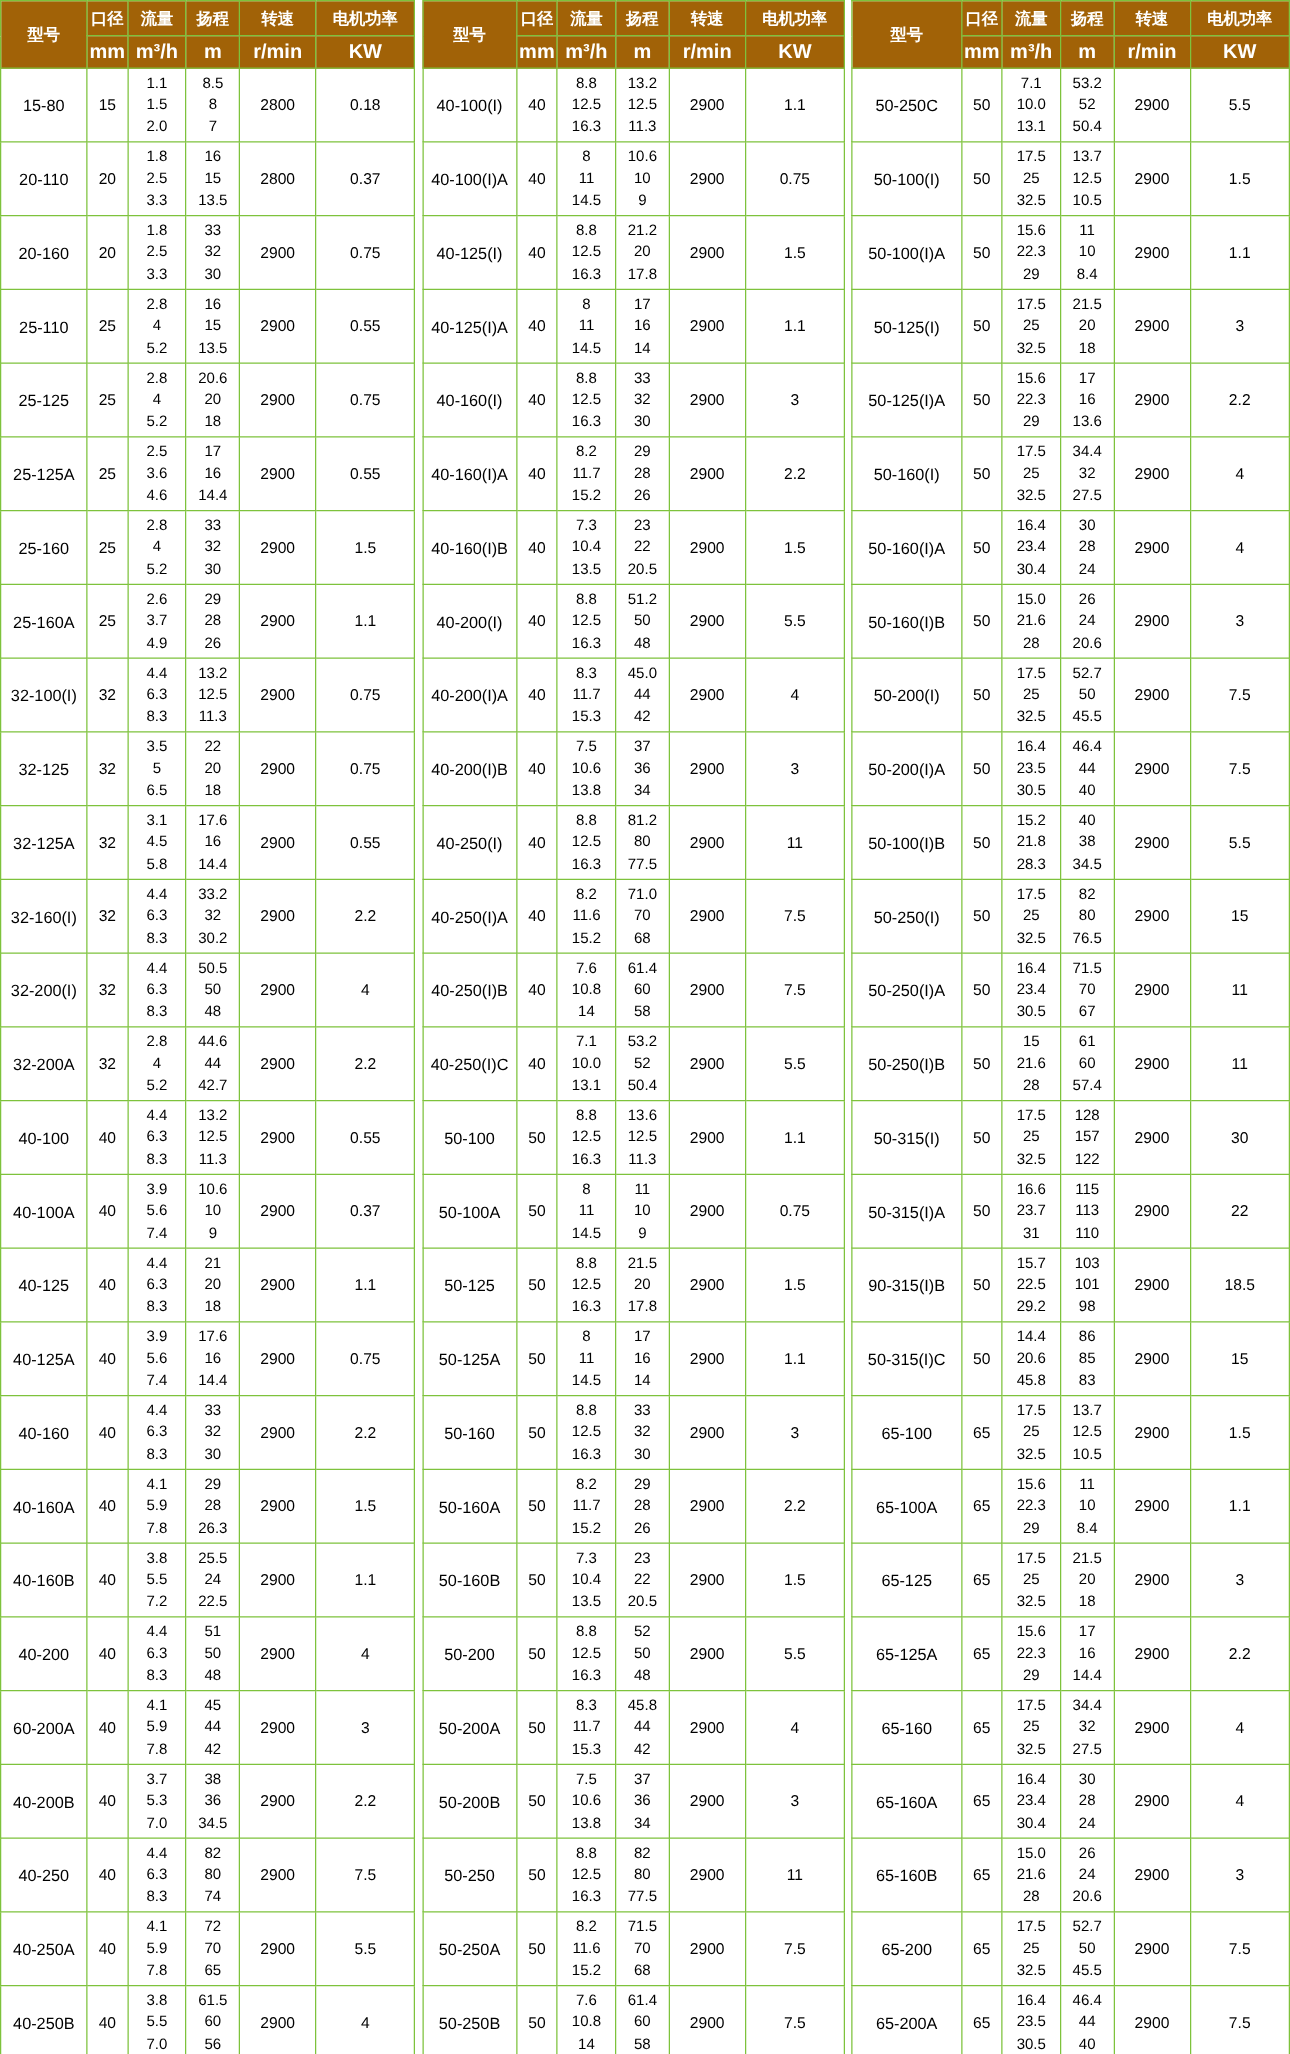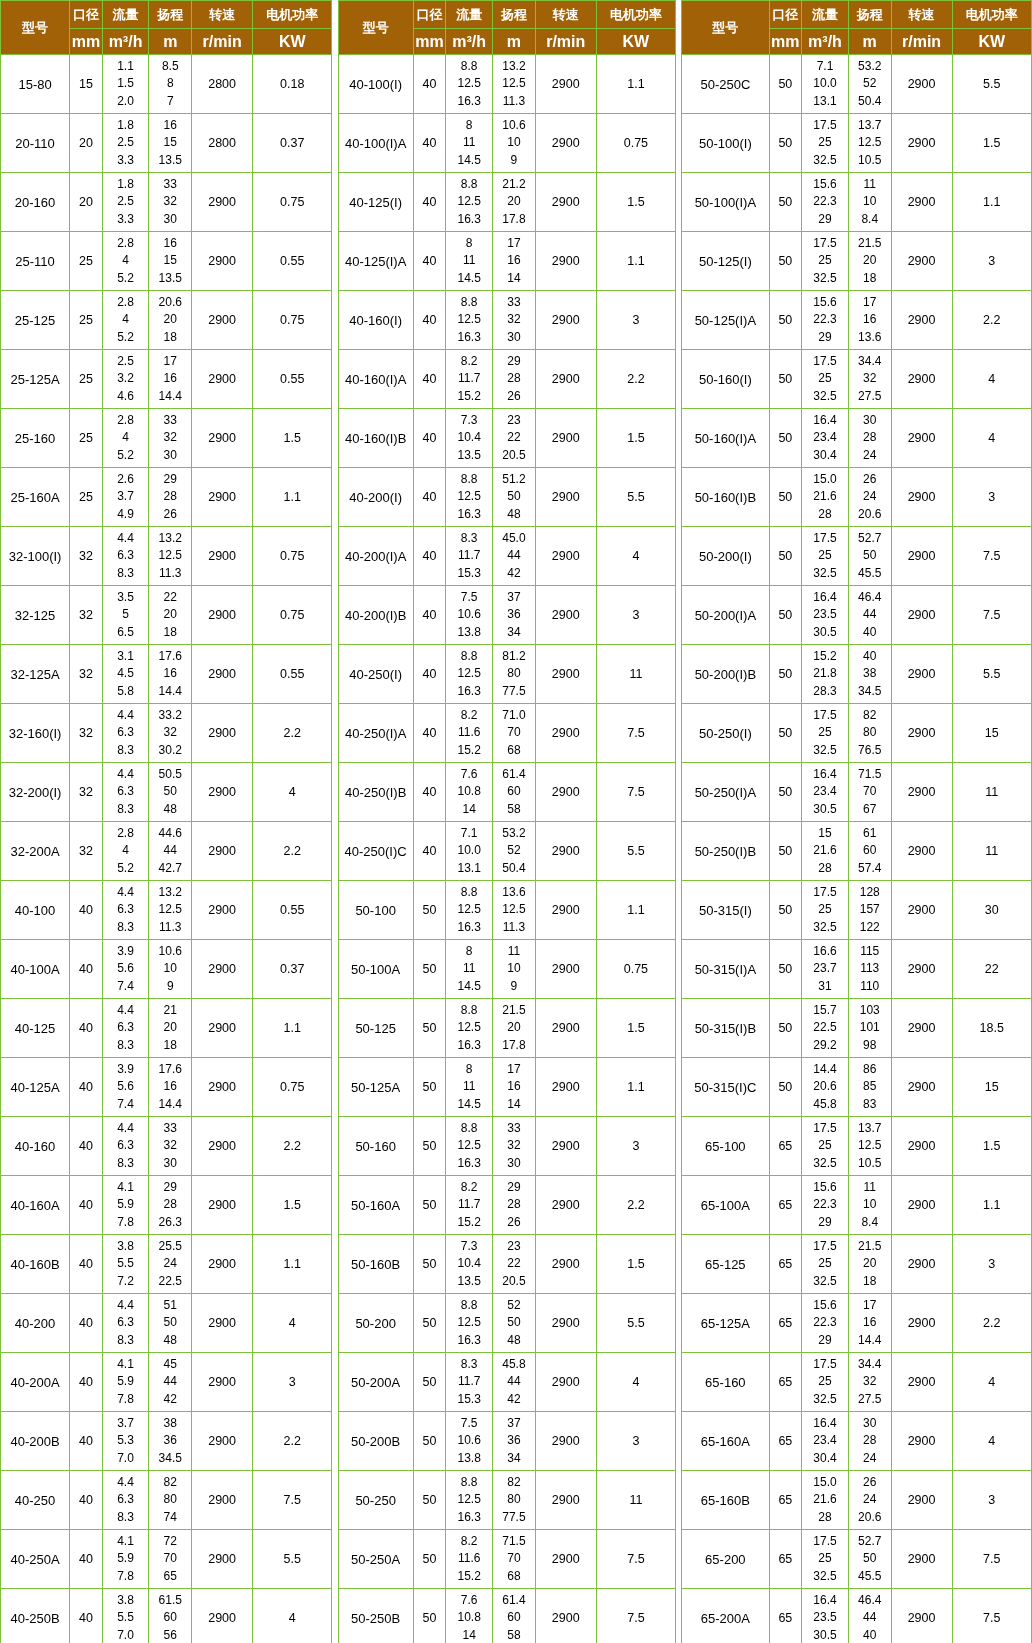--- a/index.html
+++ b/index.html
@@ -366,21 +366,21 @@
           <span>13.6</span>
         </td>
         <td>2900</td>
         <td>2.2</td>
       </tr>
       <tr>
         <td class="model">25-125A</td>
         <td>25</td>
         <td class="multi">
           <span>2.5</span>
-          <span>3.2</span>
+          <span>3.6</span>
           <span>4.6</span>
         </td>
         <td class="multi">
           <span>17</span>
           <span>16</span>
           <span>14.4</span>
         </td>
         <td>2900</td>
         <td>0.55</td>
         <td class="gap"></td>
@@ -622,21 +622,21 @@
           <span>16.3</span>
         </td>
         <td class="multi">
           <span>81.2</span>
           <span>80</span>
           <span>77.5</span>
         </td>
         <td>2900</td>
         <td>11</td>
         <td class="gap"></td>
-        <td class="model">50-200(I)B</td>
+        <td class="model">50-100(I)B</td>
         <td>50</td>
         <td class="multi">
           <span>15.2</span>
           <span>21.8</span>
           <span>28.3</span>
         </td>
         <td class="multi">
           <span>40</span>
           <span>38</span>
           <span>34.5</span>
@@ -898,21 +898,21 @@
           <span>16.3</span>
         </td>
         <td class="multi">
           <span>21.5</span>
           <span>20</span>
           <span>17.8</span>
         </td>
         <td>2900</td>
         <td>1.5</td>
         <td class="gap"></td>
-        <td class="model">50-315(I)B</td>
+        <td class="model">90-315(I)B</td>
         <td>50</td>
         <td class="multi">
           <span>15.7</span>
           <span>22.5</span>
           <span>29.2</span>
         </td>
         <td class="multi">
           <span>103</span>
           <span>101</span>
           <span>98</span>
@@ -1144,21 +1144,21 @@
         </td>
         <td class="multi">
           <span>17</span>
           <span>16</span>
           <span>14.4</span>
         </td>
         <td>2900</td>
         <td>2.2</td>
       </tr>
       <tr>
-        <td class="model">40-200A</td>
+        <td class="model">60-200A</td>
         <td>40</td>
         <td class="multi">
           <span>4.1</span>
           <span>5.9</span>
           <span>7.8</span>
         </td>
         <td class="multi">
           <span>45</span>
           <span>44</span>
           <span>42</span>

